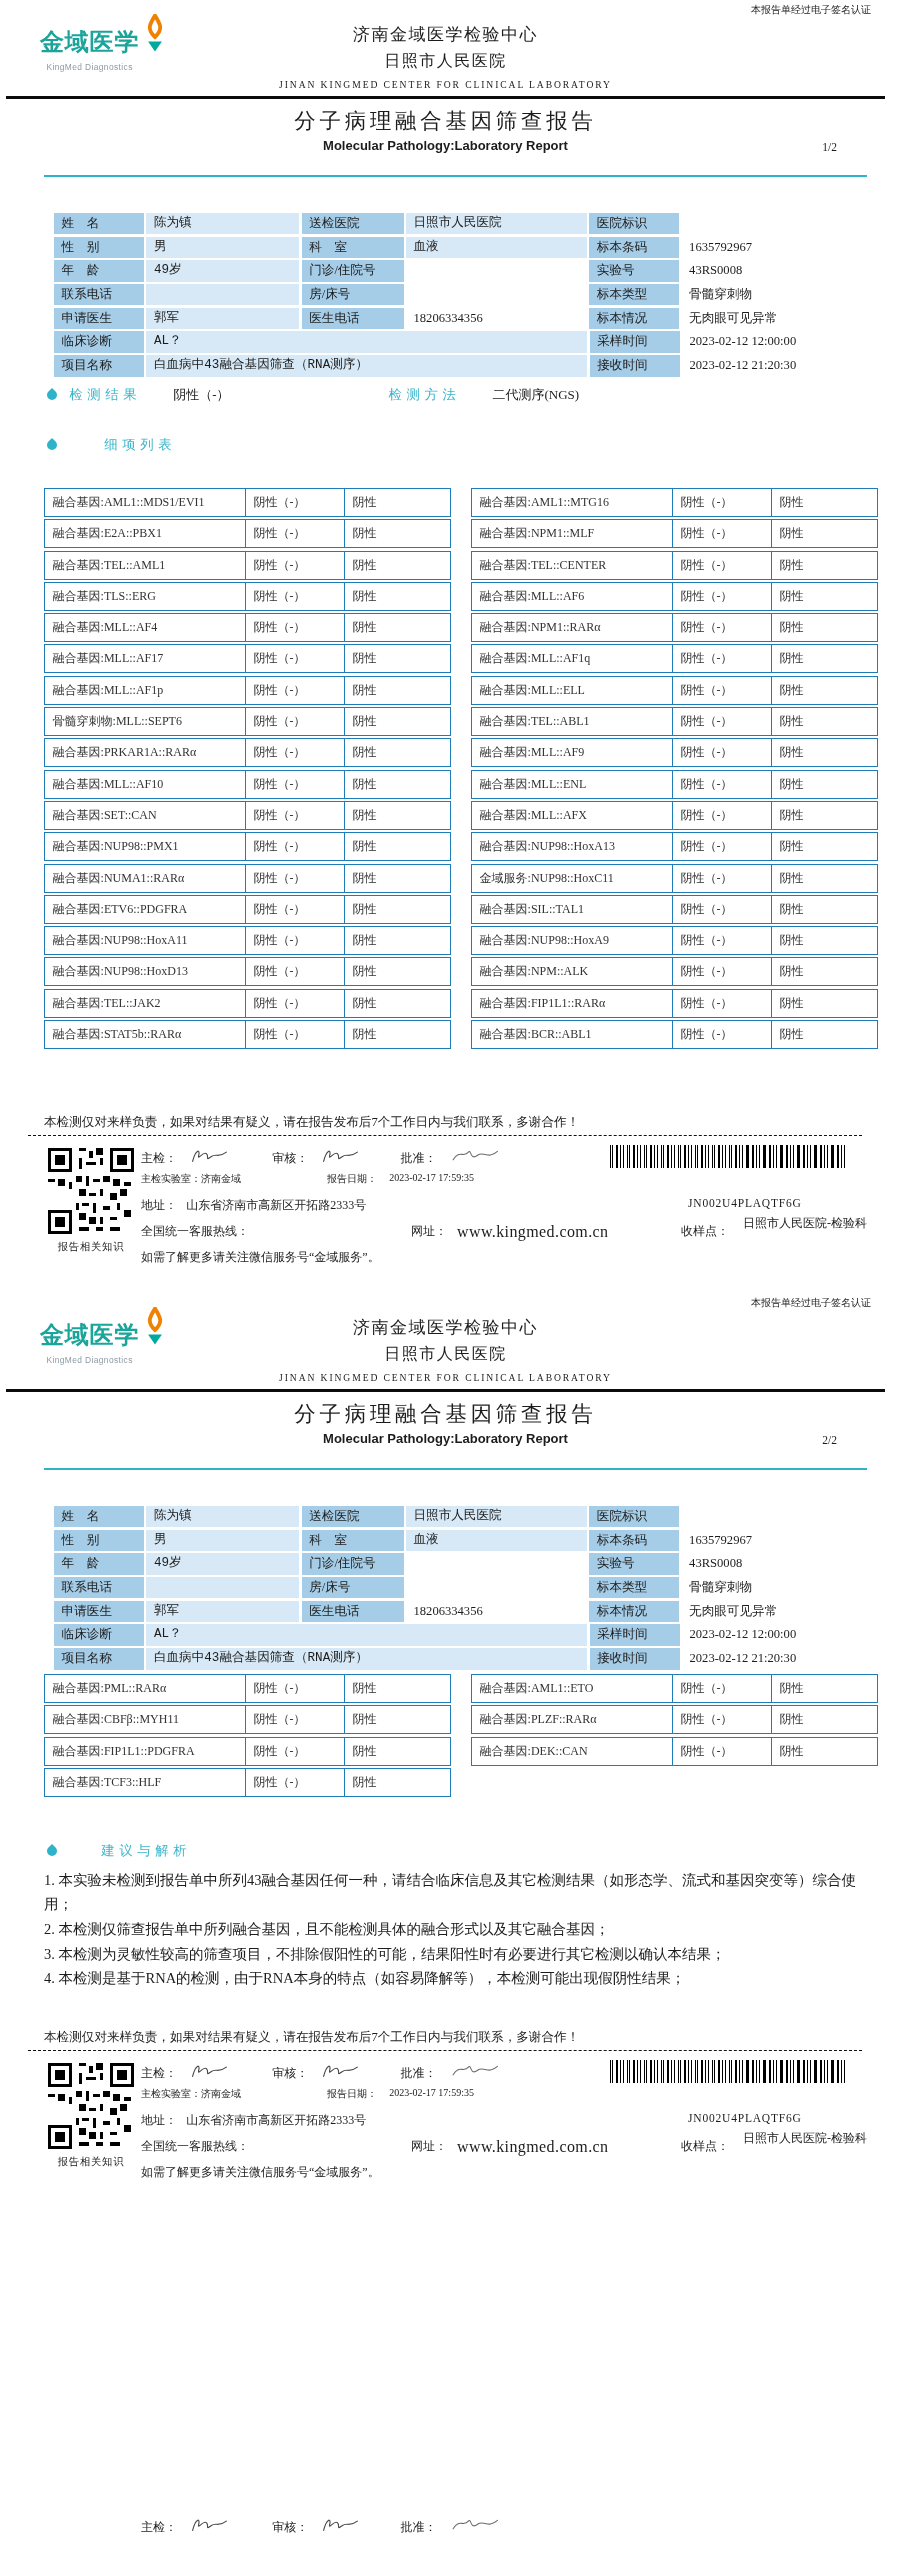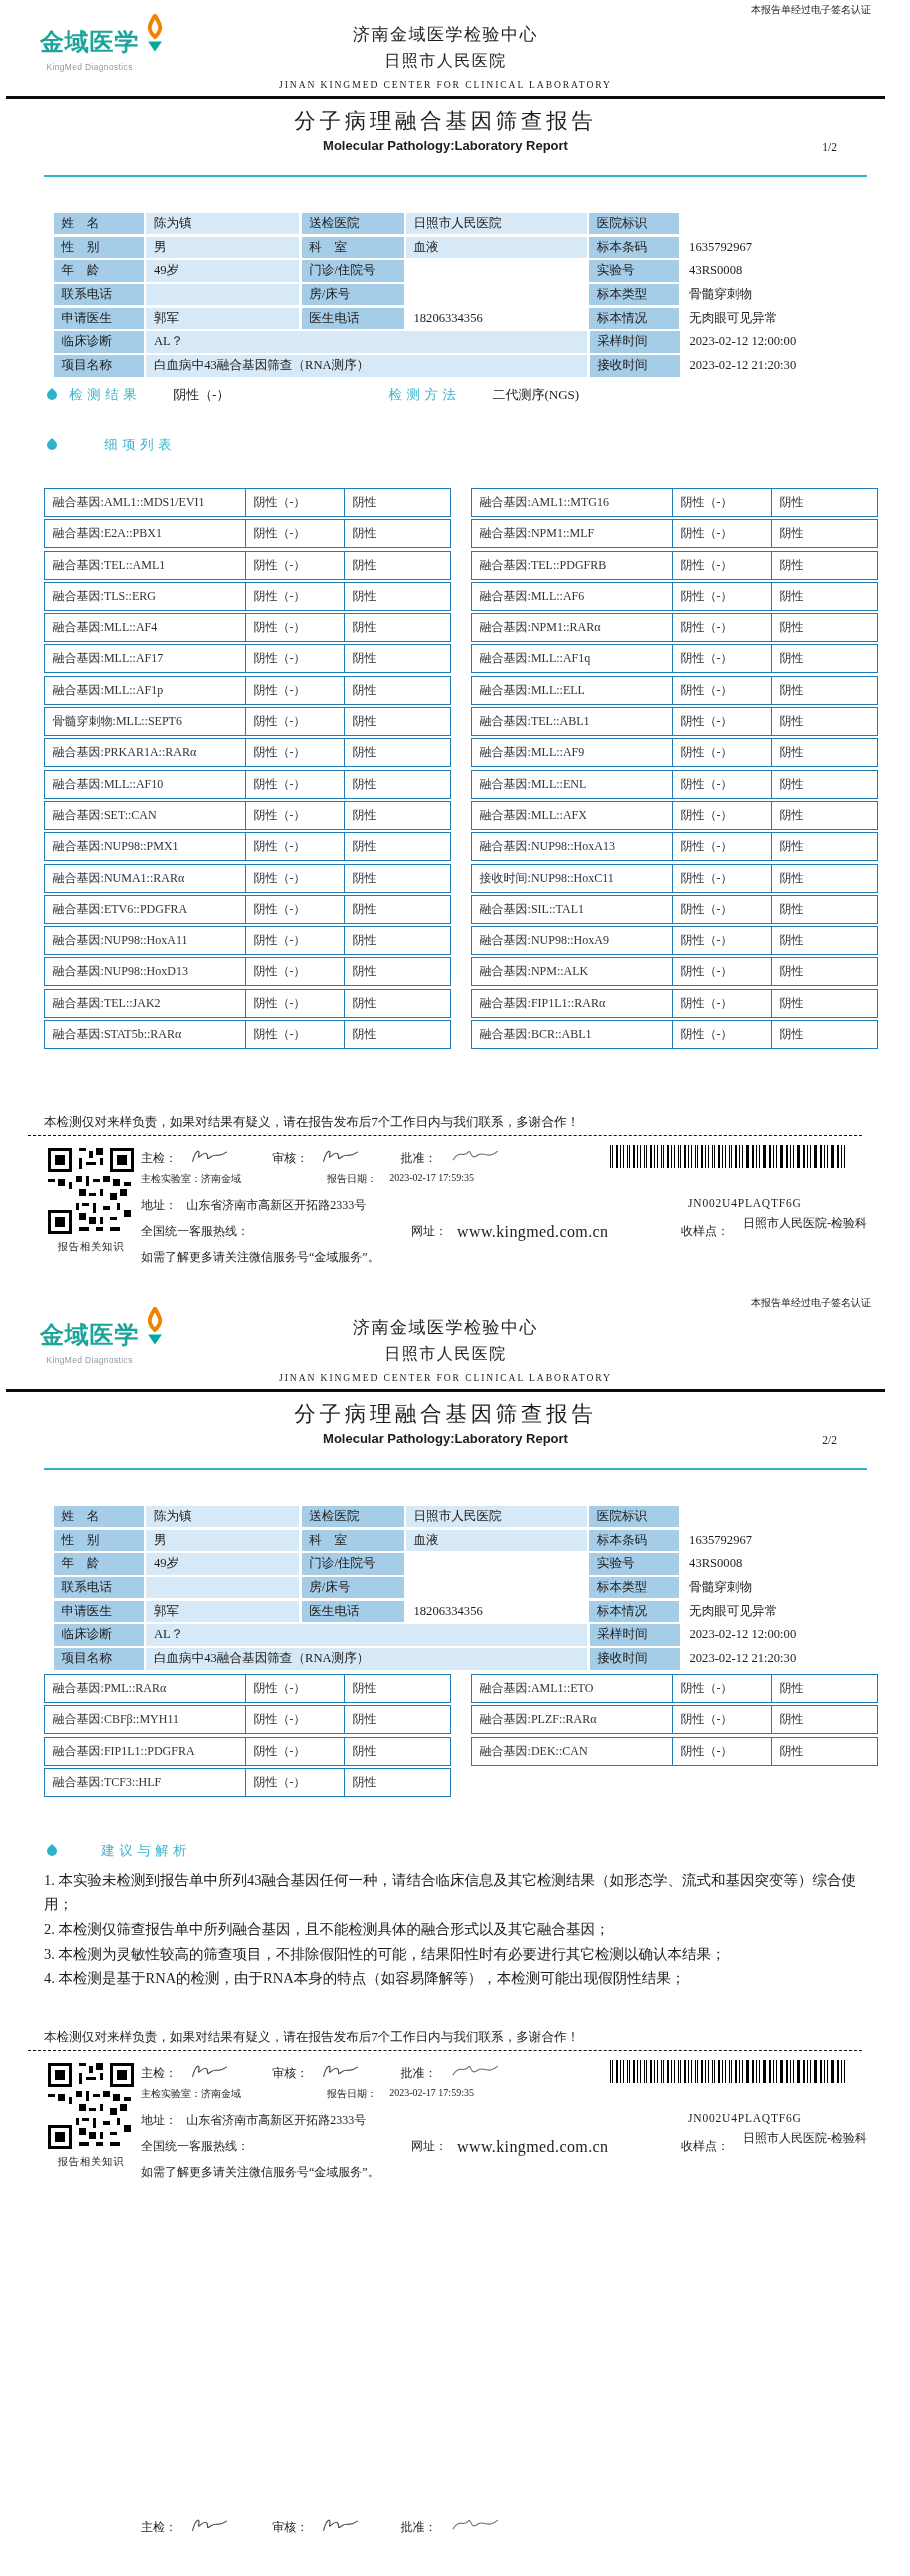--- a/index.html
+++ b/index.html
@@ -28,21 +28,21 @@
   .title-cn{position:absolute;top:106px;left:0;right:0;text-align:center;font-size:21.4px;letter-spacing:3.8px;}
   .title-en{position:absolute;top:138px;left:0;right:0;text-align:center;font-size:13px;font-weight:bold;font-family:"Liberation Sans","DejaVu Sans",sans-serif;}
   .pageno{position:absolute;top:141px;right:54px;font-size:11.5px;}
   .rule-teal{position:absolute;top:175px;left:44px;width:823px;height:2.3px;background:var(--teal);}
 
   .ptable{position:absolute;top:213px;left:44px;width:825px;font-size:12.6px;}
   .prow{display:flex;gap:2.3px;margin-bottom:2.3px;height:21.4px;line-height:21.4px;padding-left:10px;}
   .pl,.pv{padding-left:7.6px;white-space:nowrap;overflow:hidden;}
   .pl{background:var(--labelbg);}
   .pv{background:#fff;}
-  .pv.tint{background:var(--valuebg);}
+  .pv.tint{background:var(--valuebg);font-family:Liberation Mono, monospace;}
   .pl1,.pl3{width:90px;} .pl2{width:102px;}
   .pv1{width:153px;} .pv2{width:181px;} .pv3{flex:1;}
   .pvs{width:441px;}
 
   .drop{display:inline-block;width:10px;height:10px;background:var(--teal);border-radius:0 50% 50% 50%;transform:rotate(45deg);flex:0 0 auto;}
   .sec-label{color:#3ab5ca;font-size:13.4px;letter-spacing:4.6px;margin-left:12.2px;}
   .sec-row{position:absolute;left:47px;display:flex;align-items:center;}
   .result-row{top:386px;}
   .list-head{top:436px;gap:35px;}
   .advice-head{top:549px;gap:32px;}
@@ -284,21 +284,21 @@
           <div class="gc g-name">融合基因:AML1::MTG16</div>
           <div class="gc g-r1">阴性（-）</div>
           <div class="gc g-r2">阴性</div>
         </div>
         <div class="grow">
           <div class="gc g-name">融合基因:NPM1::MLF</div>
           <div class="gc g-r1">阴性（-）</div>
           <div class="gc g-r2">阴性</div>
         </div>
         <div class="grow">
-          <div class="gc g-name">融合基因:TEL::PDGFRB</div>
+          <div class="gc g-name">融合基因:TEL::CENTER</div>
           <div class="gc g-r1">阴性（-）</div>
           <div class="gc g-r2">阴性</div>
         </div>
         <div class="grow">
           <div class="gc g-name">融合基因:MLL::AF6</div>
           <div class="gc g-r1">阴性（-）</div>
           <div class="gc g-r2">阴性</div>
         </div>
         <div class="grow">
           <div class="gc g-name">融合基因:NPM1::RARα</div>
@@ -334,21 +334,21 @@
           <div class="gc g-name">融合基因:MLL::AFX</div>
           <div class="gc g-r1">阴性（-）</div>
           <div class="gc g-r2">阴性</div>
         </div>
         <div class="grow">
           <div class="gc g-name">融合基因:NUP98::HoxA13</div>
           <div class="gc g-r1">阴性（-）</div>
           <div class="gc g-r2">阴性</div>
         </div>
         <div class="grow">
-          <div class="gc g-name">接收时间:NUP98::HoxC11</div>
+          <div class="gc g-name">金域服务:NUP98::HoxC11</div>
           <div class="gc g-r1">阴性（-）</div>
           <div class="gc g-r2">阴性</div>
         </div>
         <div class="grow">
           <div class="gc g-name">融合基因:SIL::TAL1</div>
           <div class="gc g-r1">阴性（-）</div>
           <div class="gc g-r2">阴性</div>
         </div>
         <div class="grow">
           <div class="gc g-name">融合基因:NUP98::HoxA9</div>

